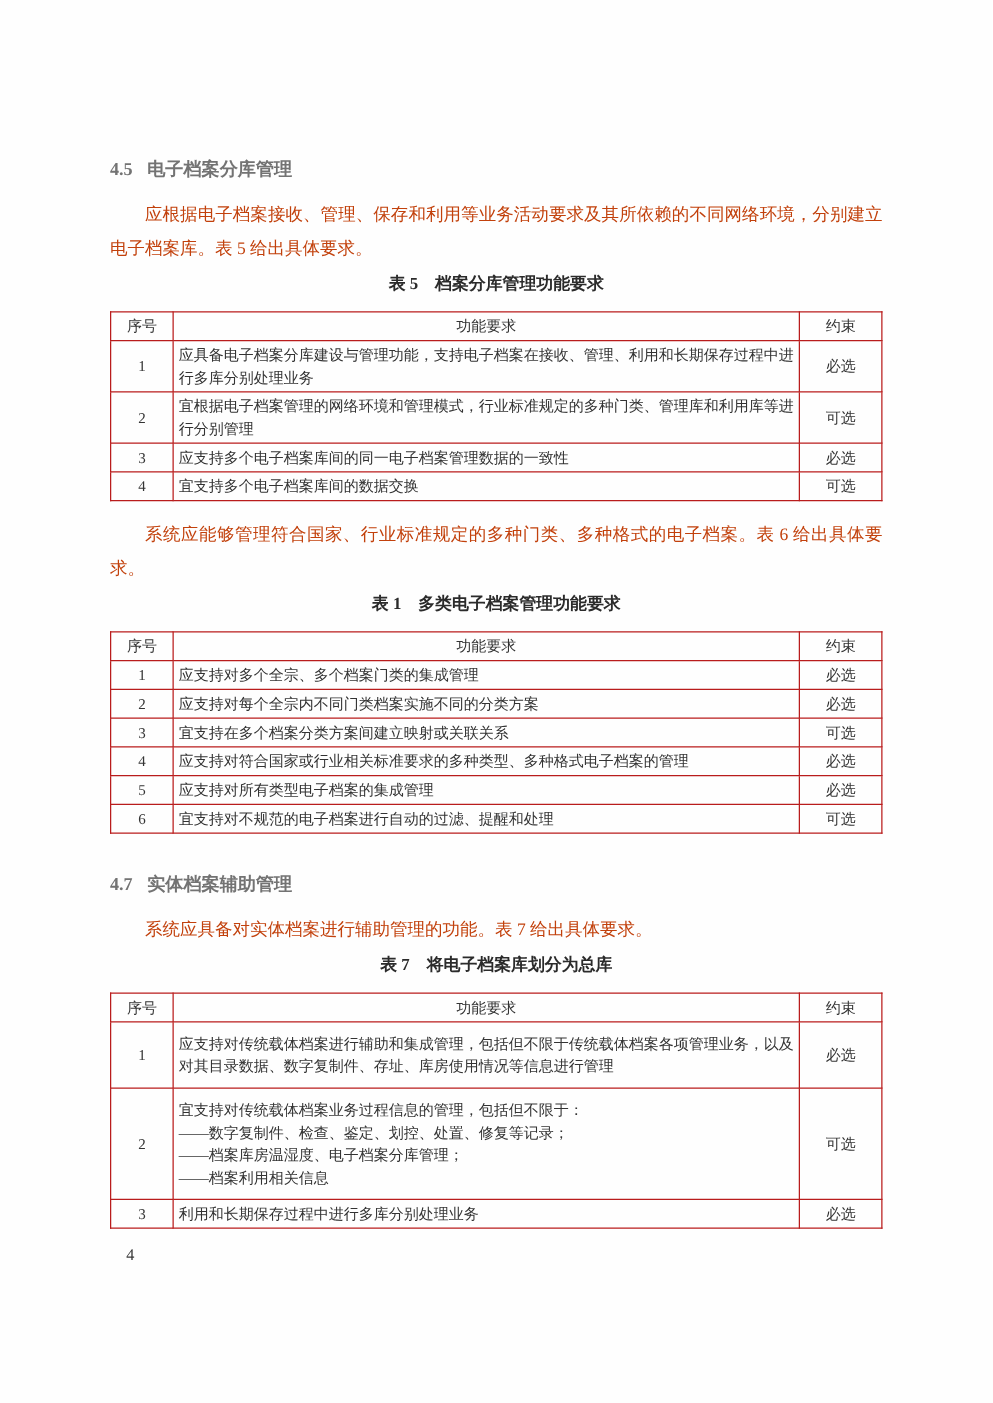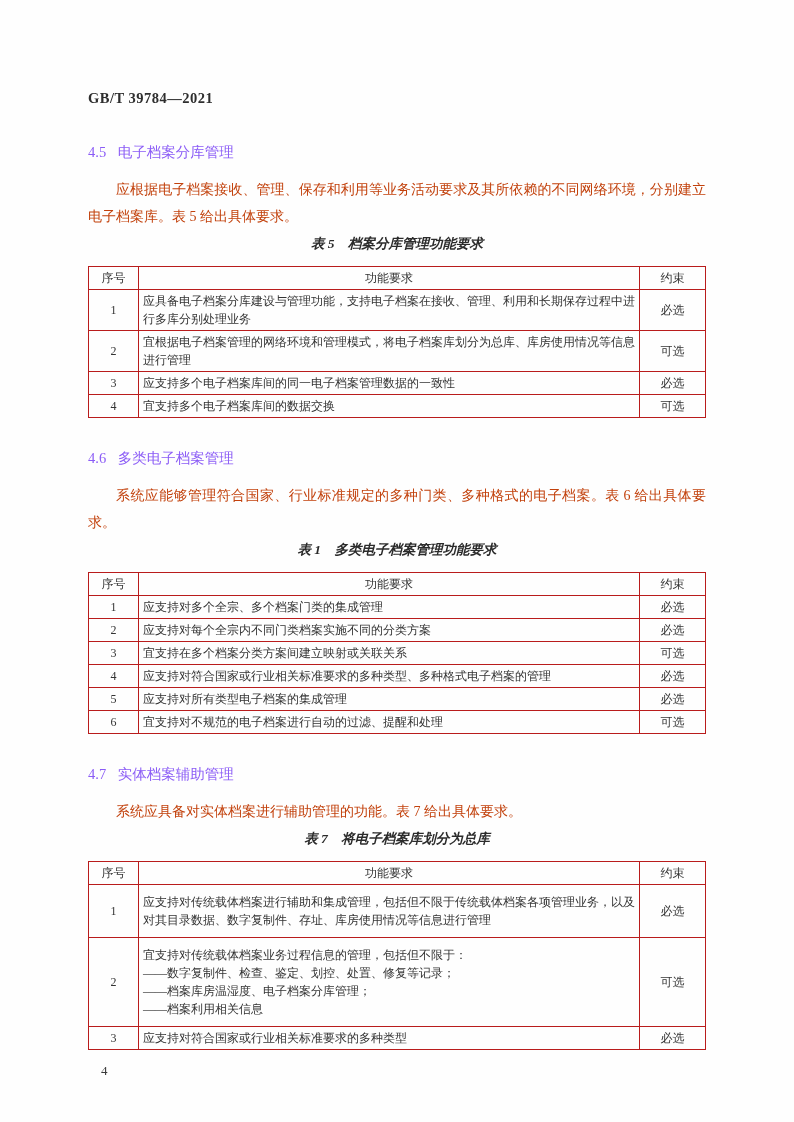--- a/index.html
+++ b/index.html
@@ -15,41 +15,40 @@
   }
   .doc-header{
     font-size:14.5px;
     font-weight:bold;
     letter-spacing:0.5px;
     color:#2e2e2e;
   }
   .section-heading{
     margin-top:36px;
     font-size:14.5px;
-    font-weight:normal;
-    color:#8b5cf6;
+    font-weight:bold;
+    color:#737373;
   }
   .section-heading .sec-title{margin-left:0.8em;}
   .section-heading.later{margin-top:31px;}
   .body-para{
     margin:14px 0 0 0;
     font-size:14px;
     line-height:27px;
     text-indent:2em;
     color:#c2410c;
     text-align:justify;
   }
   .tbl-caption{
     margin-top:5px;
     text-align:center;
     font-size:13.5px;
     font-weight:bold;
     line-height:17px;
     color:#2b2b2b;
-    font-style:italic;
   }
   .tbl-caption .cap-title{margin-left:1em;}
   table.req{
     width:100%;
     margin-top:14px;
     border-collapse:collapse;
     table-layout:fixed;
     font-size:12px;
     color:#333333;
   }
@@ -71,21 +70,20 @@
     margin-left:13px;
     font-size:13px;
     color:#3a3a3a;
   }
 </style>
 </head>
 <body>
 
 <div class="page">
 
-  <div class="doc-header">GB/T 39784—2021</div>
 
   <div class="section-heading">
     <span class="sec-num">4.5</span><span class="sec-title">电子档案分库管理</span>
   </div>
   <p class="body-para">应根据电子档案接收、管理、保存和利用等业务活动要求及其所依赖的不同网络环境，分别建立电子档案库。表 5 给出具体要求。</p>
   <div class="tbl-caption">
     <span>表 5</span><span class="cap-title">档案分库管理功能要求</span>
   </div>
   <table class="req">
     <colgroup>
@@ -99,39 +97,36 @@
       <th>功能要求</th>
       <th>约束</th>
     </tr>
     <tr>
       <td class="no-cell">1</td>
       <td class="req-cell">应具备电子档案分库建设与管理功能，支持电子档案在接收、管理、利用和长期保存过程中进行多库分别处理业务</td>
       <td class="constraint-cell">必选</td>
     </tr>
     <tr>
       <td class="no-cell">2</td>
-      <td class="req-cell">宜根据电子档案管理的网络环境和管理模式，将电子档案库划分为总库、库房使用情况等信息进行管理</td>
+      <td class="req-cell">宜根据电子档案管理的网络环境和管理模式，行业标准规定的多种门类、管理库和利用库等进行分别管理</td>
       <td class="constraint-cell">可选</td>
     </tr>
     <tr>
       <td class="no-cell">3</td>
       <td class="req-cell">应支持多个电子档案库间的同一电子档案管理数据的一致性</td>
       <td class="constraint-cell">必选</td>
     </tr>
     <tr>
       <td class="no-cell">4</td>
       <td class="req-cell">宜支持多个电子档案库间的数据交换</td>
       <td class="constraint-cell">可选</td>
     </tr>
   </tbody>
     </table>
 
-  <div class="section-heading later">
-    <span class="sec-num">4.6</span><span class="sec-title">多类电子档案管理</span>
-  </div>
   <p class="body-para">系统应能够管理符合国家、行业标准规定的多种门类、多种格式的电子档案。表 6 给出具体要求。</p>
   <div class="tbl-caption">
     <span>表 1</span><span class="cap-title">多类电子档案管理功能要求</span>
   </div>
   <table class="req">
     <colgroup>
         <col class="c-no">
         <col>
         <col class="c-constraint">
       </colgroup>
@@ -203,21 +198,21 @@
       <td class="req-cell pad-lg">
         <div>宜支持对传统载体档案业务过程信息的管理，包括但不限于：</div>
         <div>——数字复制件、检查、鉴定、划控、处置、修复等记录；</div>
         <div>——档案库房温湿度、电子档案分库管理；</div>
         <div>——档案利用相关信息</div>
       </td>
       <td class="constraint-cell">可选</td>
     </tr>
     <tr>
       <td class="no-cell">3</td>
-      <td class="req-cell">应支持对符合国家或行业相关标准要求的多种类型</td>
+      <td class="req-cell">利用和长期保存过程中进行多库分别处理业务</td>
       <td class="constraint-cell">必选</td>
     </tr>
   </tbody>
     </table>
 
   <div class="page-number">4</div>
 
 </div>
 
 </body></html>

